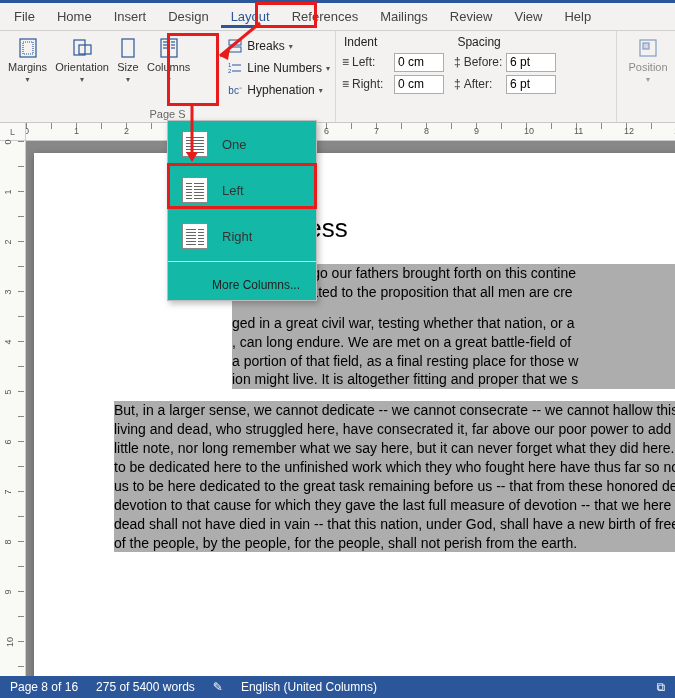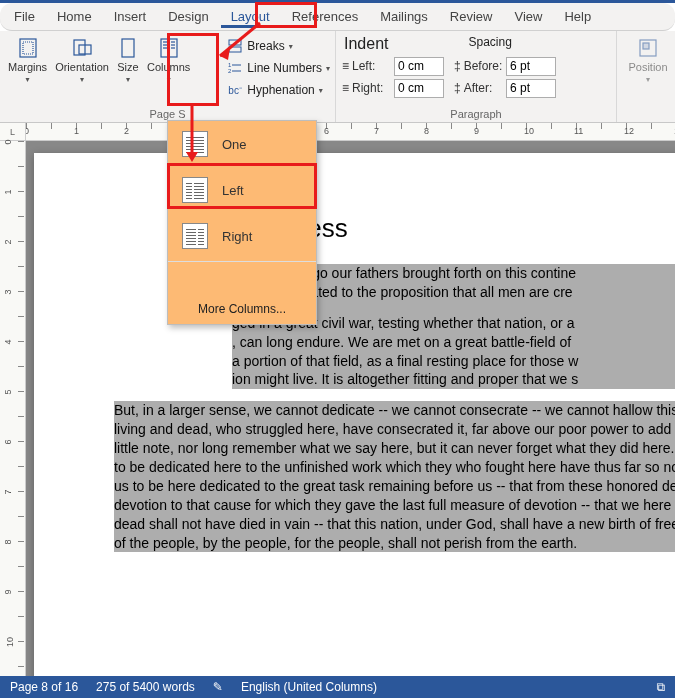--- a/index.html
+++ b/index.html
@@ -1,19 +1,19 @@
 <!DOCTYPE html>
 <html><head>
 <meta charset="utf-8">
 <style>
   * { box-sizing: border-box; margin: 0; padding: 0; font-family: "Segoe UI", Arial, sans-serif; }
   body { width: 675px; height: 698px; background: #fff; overflow: hidden; position: relative; font-size: 12px; color: #222; }
   .titlebar { height: 3px; background: #2b579a; }
   
-  .tabs { display: flex; align-items: center; height: 28px; background: #f3f2f1; border-bottom: 1px solid #d0d0d0; padding: 0 4px; gap: 2px; border-radius: 12px; }
+  .tabs { display: flex; align-items: center; height: 28px; background: #f3f2f1; border-bottom: 1px solid #d0d0d0; padding: 0 4px; gap: 2px; }
   .tab { padding: 4px 10px; font-size: 13px; color: #444; cursor: default; }
   .tab.sel { color: #2b579a; border-bottom: 3px solid #2b579a; padding-bottom: 1px; font-weight: 500; }
   
   .ribbon { display: flex; height: 92px; background: #f3f2f1; border-bottom: 1px solid #c8c8c8; }
   .group { padding: 4px 6px 2px 6px; border-right: 1px solid #d8d8d8; display: flex; flex-direction: column; justify-content: space-between; }
   .group-name { text-align: center; font-size: 11px; color: #666; }
   .g-top { display: flex; gap: 4px; }
   .big-btn { width: 50px; display: flex; flex-direction: column; align-items: center; gap: 2px; padding: 2px; }
   .big-btn .lbl { font-size: 11px; text-align: center; line-height: 1.1; color: #333; }
   .ic { width: 22px; height: 22px; display: flex; align-items: center; justify-content: center; }
@@ -32,27 +32,27 @@
   .ruler-v { position: absolute; top: 141px; left: 0; width: 26px; bottom: 22px; background: #f9f9f6; border-right: 1px solid #ccc; }
   .ruler-v .tick { position: absolute; left: 18px; width: 6px; height: 1px; background: #888; }
   .ruler-v .num { position: absolute; left: 5px; font-size: 9px; color: #555; transform: rotate(-90deg); }
   .doc-area { position: absolute; top: 141px; left: 26px; right: 0; bottom: 22px; background: #888; overflow: hidden; }
   .page { position: absolute; top: 12px; left: 8px; width: 900px; background: #fff; box-shadow: 0 2px 8px rgba(0,0,0,0.3); padding: 60px 80px; min-height: 1000px; }
   .content-shift { margin-left: 118px; }
   .doc-title { font-size: 26px; font-weight: 400; margin-bottom: 20px; color: #000; }
   .sel-block { background: #adadad; font-size: 14px; line-height: 1.35; color: #000; }
   .sel-block p { margin-bottom: 12px; }
   
-  .dropdown { position: absolute; top: 120px; left: 167px; width: 150px; background: #fdba74; border: 1px solid #bdbdbd; box-shadow: 2px 3px 6px rgba(0,0,0,0.25); z-index: 100; }
+  .dropdown { position: absolute; top: 120px; left: 167px; width: 150px; background: #14b8a6; border: 1px solid #bdbdbd; box-shadow: 2px 3px 6px rgba(0,0,0,0.25); z-index: 100; }
   .dd-item { display: flex; align-items: center; gap: 14px; padding: 10px 14px; font-size: 13px; color: #333; }
   .dd-item .dd-ic { width: 26px; height: 26px; border: 1px solid #888; background: #fff; display: flex; }
   .col-ic { display: flex; gap: 2px; padding: 3px; width: 100%; }
   .col-ic span { flex: 1; background: repeating-linear-gradient(0deg,#666 0,#666 1px,transparent 1px,transparent 3px); }
   .dd-sep { height: 1px; background: #ddd; margin: 2px 0; }
-  .dd-more { display: flex; align-items: center; gap: 10px; padding: 8px 14px; font-size: 12px; flex-direction: column; }
+  .dd-more { display: flex; align-items: flex-end; gap: 10px; padding: 8px 14px; font-size: 12px; }
   
   .ann { position: absolute; border: 3px solid #e81b1b; z-index: 200; pointer-events: none; }
   .ann-arrow { position: absolute; z-index: 201; pointer-events: none; }
   .ann-arrow line { stroke: #e81b1b; stroke-width: 3; }
   .ann-arrow polygon { fill: #e81b1b; }
   
   .status { position: absolute; bottom: 0; left: 0; right: 0; height: 22px; background: #2b579a; color: #fff; display: flex; align-items: center; padding: 0 10px; font-size: 12px; gap: 18px; }
   .status .r { margin-left: auto; display: flex; gap: 10px; }
   .corner { position: absolute; top: 123px; left: 0; width: 26px; height: 18px; background: #f9f9f6; border-right:1px solid #ccc; border-bottom:1px solid #ccc; font-size:9px; text-align:center; line-height:18px; color:#666; }
 </style>
@@ -152,21 +152,21 @@
             <span class="chev">▾</span>
           </div>
       </div>
     </div>
     <div class="group-name">Page S</div>
   </div>
 
   <div class="group" style="flex:1">
     <div class="g-top" style="flex-direction:column; gap:0">
       <div style="display:flex; gap:40px; padding:0 2px 2px 2px">
-        <span style="font-size:16px">Indent</span>
+        <span style="font-size:12px">Indent</span>
         <span style="font-size:12px;margin-left:40px">Spacing</span>
       </div>
       <div style="display:flex; gap:10px">
         <div>
           <div class="ig">
               <label>
                 <span>≡</span>
                 <span>Left:</span>
               </label>
               <input value="0 cm" style="">
@@ -190,21 +190,20 @@
           <div class="ig">
               <label>
                 <span>‡</span>
                 <span>After:</span>
               </label>
               <input value="6 pt" style="">
             </div>
         </div>
       </div>
     </div>
-    <div class="group-name">Paragraph</div>
   </div>
 
   <div class="group" style="width:58px;border-right:none;opacity:0.55">
     <div class="big-btn">
       <div class="ic">
           <svg width="22" height="22" viewBox="0 0 22 22">
             <rect x="3" y="3" width="16" height="16"></rect>
             <rect x="6" y="6" width="6" height="6" fill="#2b579a" fill-opacity="0.3"></rect>
           </svg>
         </div>

